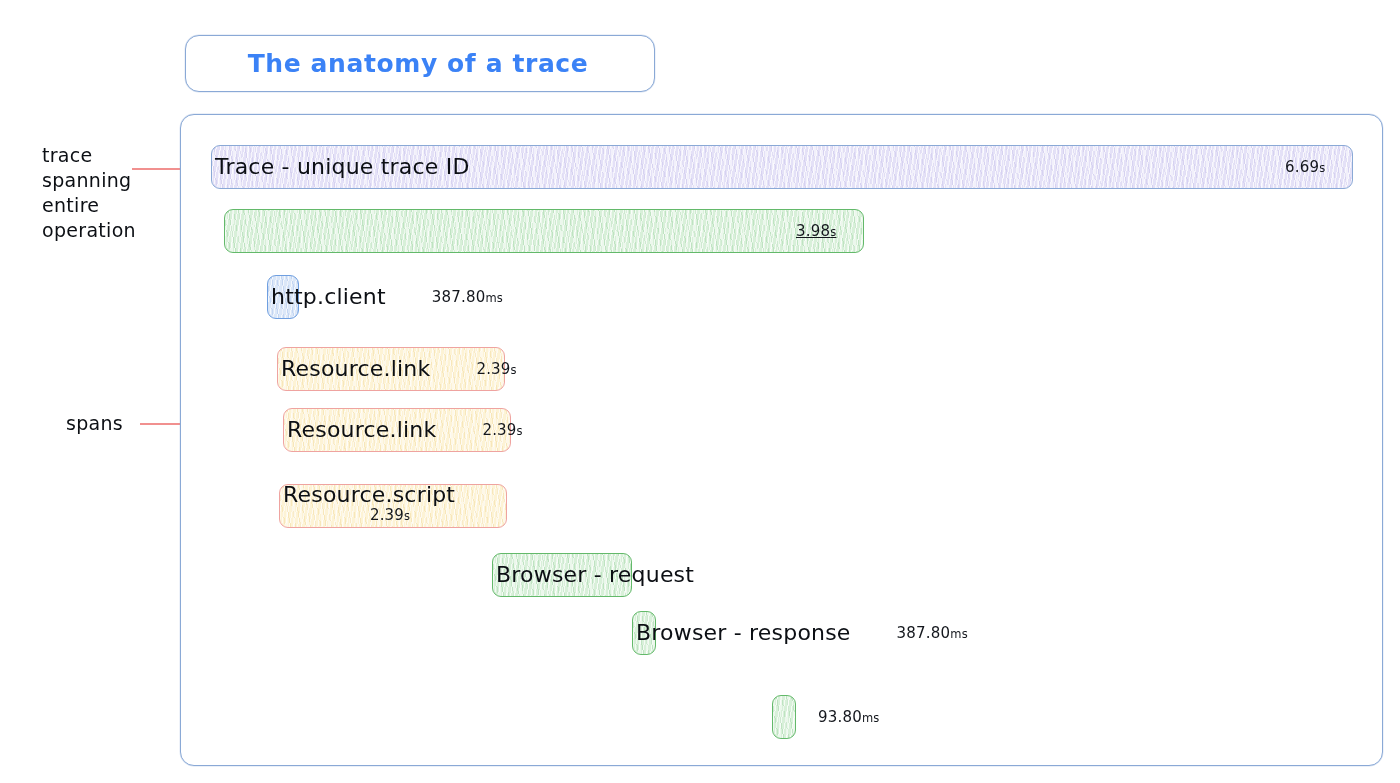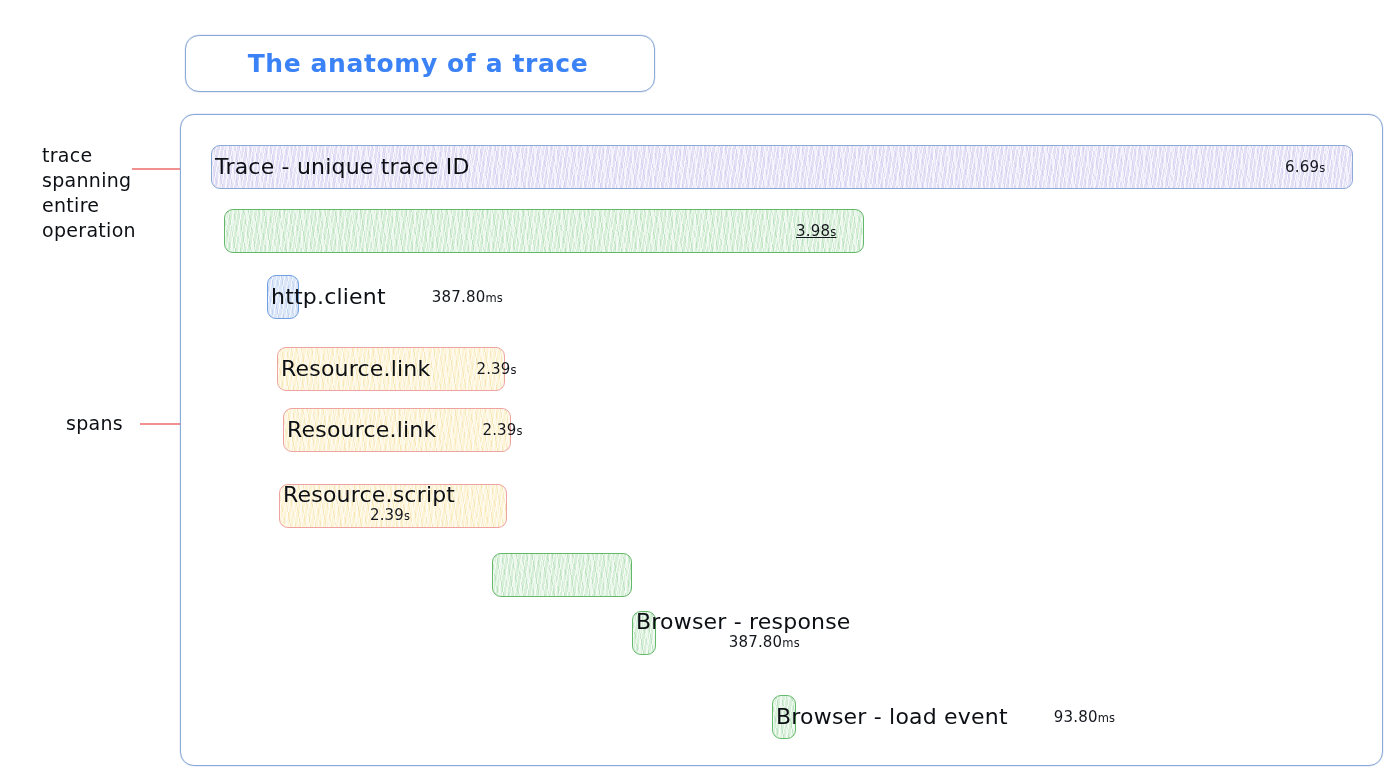--- a/index.html
+++ b/index.html
@@ -199,25 +199,25 @@
         <div class="bar-label">Resource.link</div>
         <div class="dur" style="margin-left: 22px;"><span>2.39</span><span class="unit">s</span></div>
       </div>
       <div class="row" style="left: 98px; top: 369px; flex-direction: column;">
         <div class="bar fill-cream" style="width: 228px;"></div>
         <div class="bar-label">Resource.script</div>
         <div class="dur" style="margin-left: 22px;"><span>2.39</span><span class="unit">s</span></div>
       </div>
       <div class="row" style="left: 311px; top: 438px;">
         <div class="bar fill-green" style="width: 140px;"></div>
-      </div>
-      <div class="row" style="left: 451px; top: 496px; flex-direction: column;">
+        <div class="bar-label">Browser - request</div>
+      </div>
+      <div class="row" style="left: 451px; top: 496px;">
         <div class="bar fill-green" style="width: 24px;"></div>
         <div class="bar-label">Browser - response</div>
         <div class="dur" style="margin-left: 22px;"><span>387.80</span><span class="unit">ms</span></div>
       </div>
       <div class="row" style="left: 591px; top: 580px;">
         <div class="bar fill-green" style="width: 24px;"></div>
-        <div class="bar-label">Browser - load event</div>
         <div class="dur" style="margin-left: 22px; text-align: right;"><span>93.80</span><span class="unit">ms</span></div>
       </div>
     </div>
 </div>
 
 </body></html>

